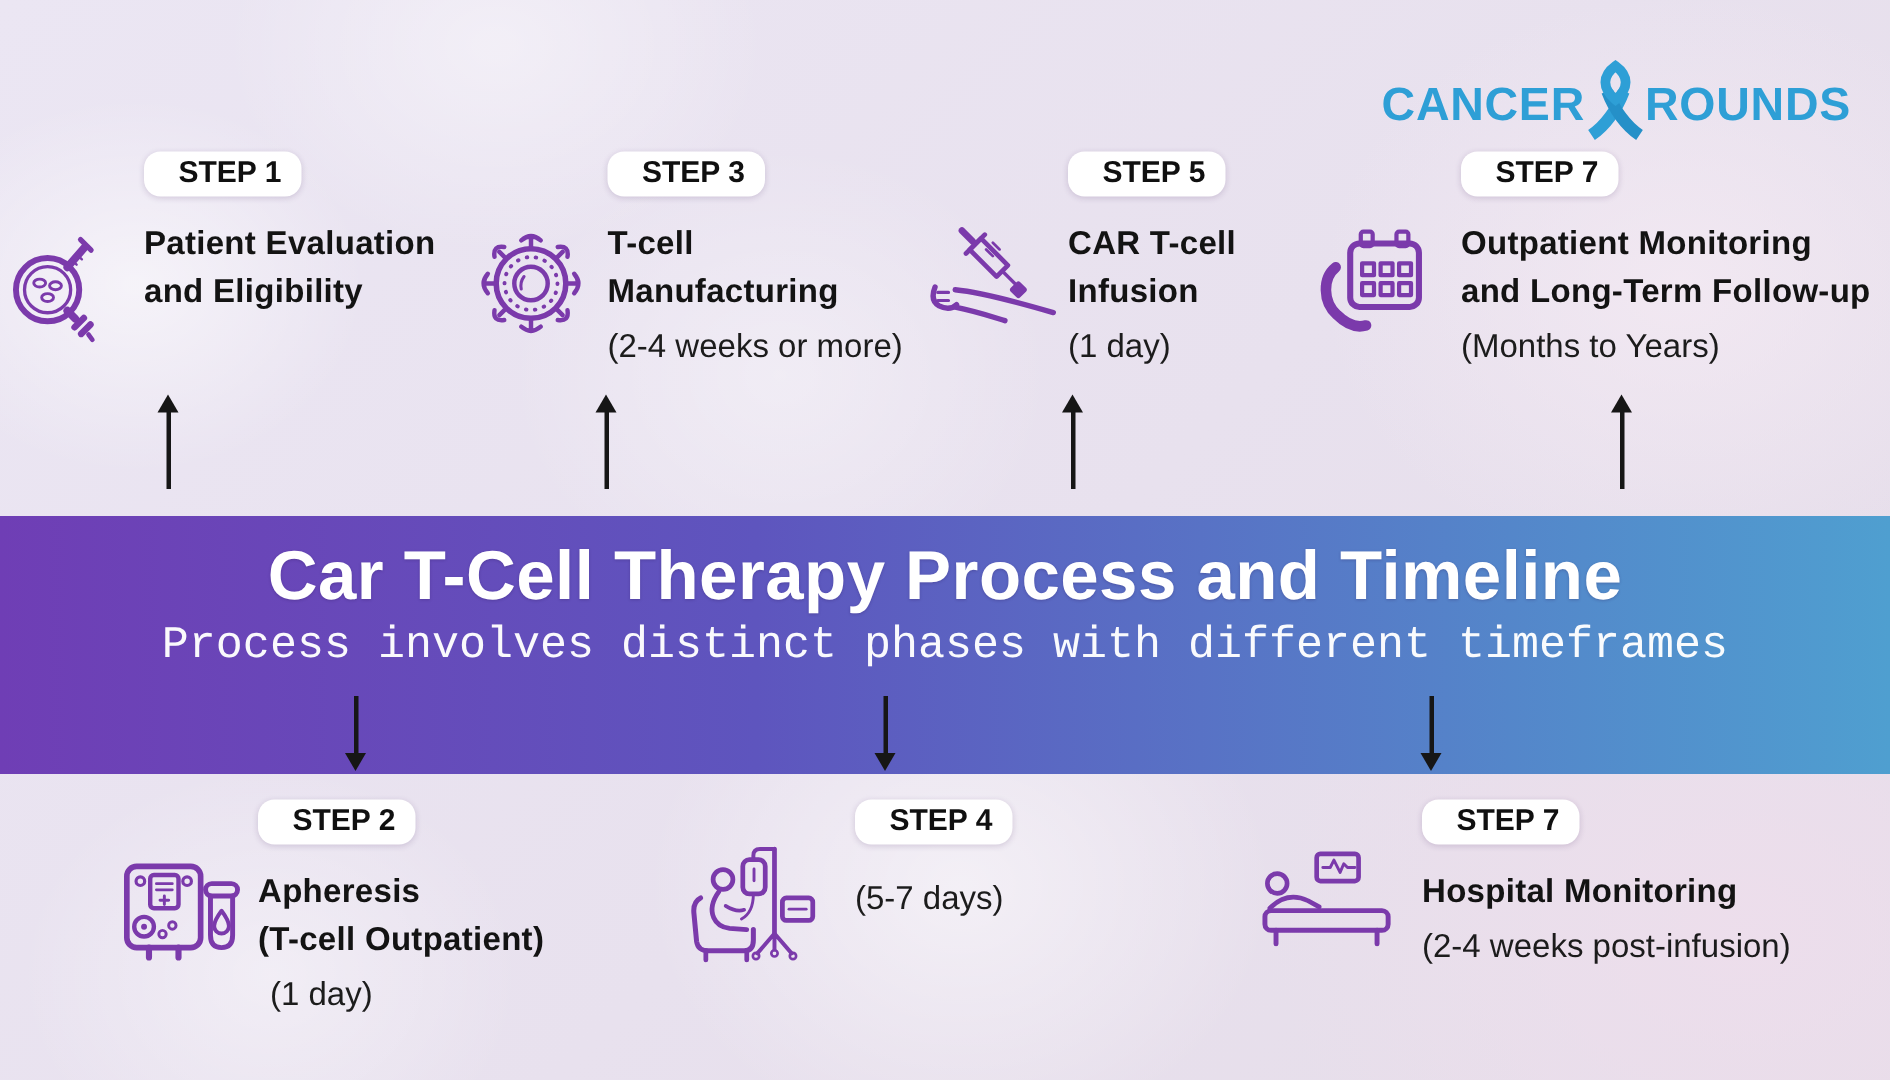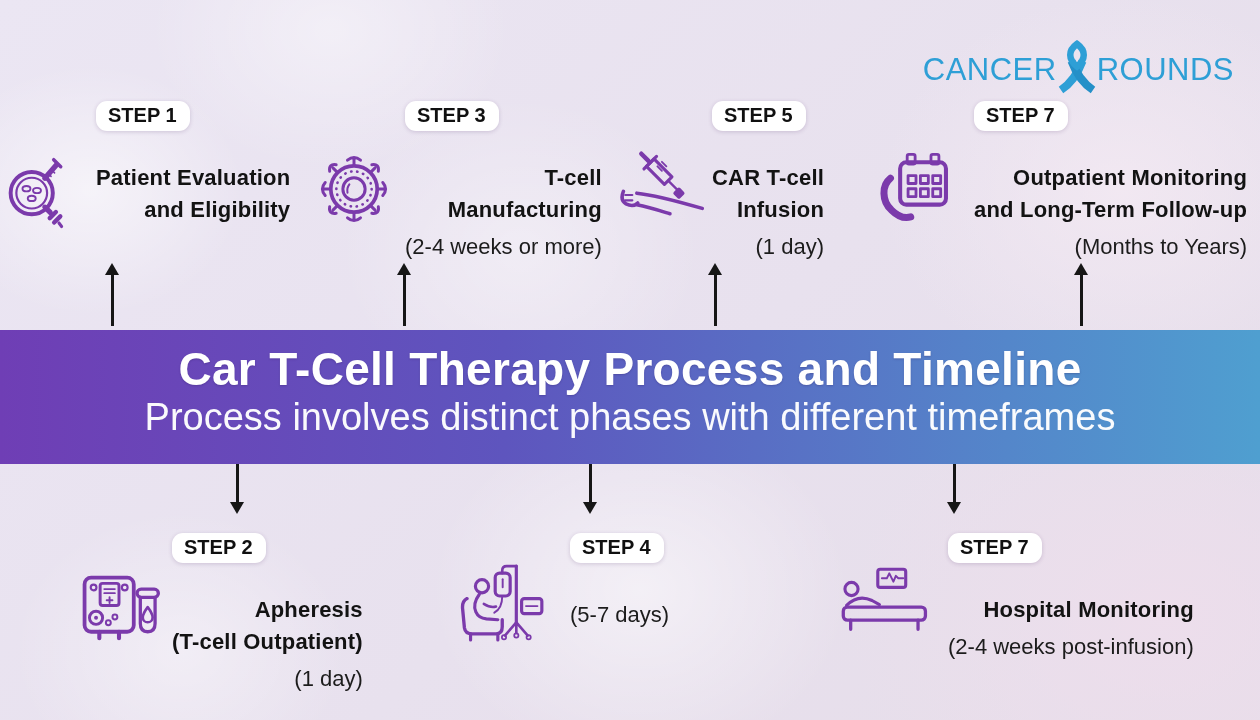--- a/index.html
+++ b/index.html
@@ -11,40 +11,40 @@
       radial-gradient(260px 200px at 330px 30px, rgba(255,255,255,.40), transparent 70%),
       radial-gradient(300px 250px at 640px 590px, rgba(255,255,255,.50), transparent 70%),
       radial-gradient(260px 220px at 520px 250px, rgba(255,255,255,.35), transparent 70%),
       radial-gradient(420px 330px at 1160px 620px, rgba(238,222,236,.85), transparent 75%),
       radial-gradient(320px 260px at 1120px 190px, rgba(244,234,243,.8), transparent 75%),
       radial-gradient(240px 200px at 180px 650px, rgba(255,255,255,.40), transparent 70%),
       linear-gradient(135deg,#EBE6F3 0%,#E8E1EE 55%,#E6DDE9 100%);
   }
   
   .logo{position:absolute;top:40px;right:26px;display:flex;align-items:center;
-        font-size:31px;font-weight:400;letter-spacing:.5px;color:#2E9FD6;}
+        font-size:31px;font-weight:700;letter-spacing:.5px;color:#2E9FD6;}
   .logo svg{margin:0 -1px 6px -1px;}
   
   .step{position:absolute;width:400px;top:98px;}
   .step.bottom{top:530px;}
   .badge{position:absolute;left:var(--tx);top:3px;background:#fff;border-radius:11px;
-         padding:3px 13px 4px 12px;font-size:20px;font-weight:700;color:#101010;
+         padding:3px 13px 4px 23px;font-size:20px;font-weight:700;color:#101010;
          box-shadow:0 1px 4px rgba(60,30,90,.18);white-space:nowrap;}
   .icon{position:absolute;}
   .icon svg{display:block;}
-  .texts{position:absolute;left:var(--tx);top:64px;white-space:nowrap;text-align:right;}
+  .texts{position:absolute;left:var(--tx);top:48px;white-space:nowrap;}
   .title{font-size:22px;font-weight:700;line-height:32px;color:#131313;letter-spacing:.2px;}
   .duration{font-size:22px;font-weight:400;line-height:30px;margin-top:6px;color:#1c1c1c;}
   
-  .banner{position:absolute;left:0;top:330px;width:1260px;height:134px;
+  .banner{position:absolute;left:0;top:344px;width:1260px;height:172px;
           background:linear-gradient(90deg,#6F3EB5 0%,#5E55BE 40%,#4F9FD0 100%);
           text-align:center;color:#fff;}
   .banner-title{font-size:46px;font-weight:700;line-height:54px;margin-top:12px;letter-spacing:.3px;
                 text-shadow:0 1px 2px rgba(40,20,80,.25);}
-  .banner-sub{font-size:38px;font-weight:400;line-height:38px;margin-top:2px;opacity:.97;}
+  .banner-sub{font-size:30px;font-weight:400;line-height:38px;margin-top:2px;opacity:.97;font-family:Liberation Mono, monospace;}
   
   .arrow{position:absolute;width:14px;}
   .arrow .shaft{position:absolute;left:5.5px;width:3px;background:#161616;}
   .arrow .head{position:absolute;width:0;height:0;left:0;}
   .arrow.up{top:263px;height:63px;}
   .arrow.up .shaft{top:9px;bottom:0;}
   .arrow.up .head{top:0;border-left:7px solid transparent;border-right:7px solid transparent;border-bottom:12px solid #161616;}
   .arrow.down{top:464px;height:50px;}
   .arrow.down .shaft{top:0;bottom:9px;}
   .arrow.down .head{bottom:0;border-left:7px solid transparent;border-right:7px solid transparent;border-top:12px solid #161616;}

